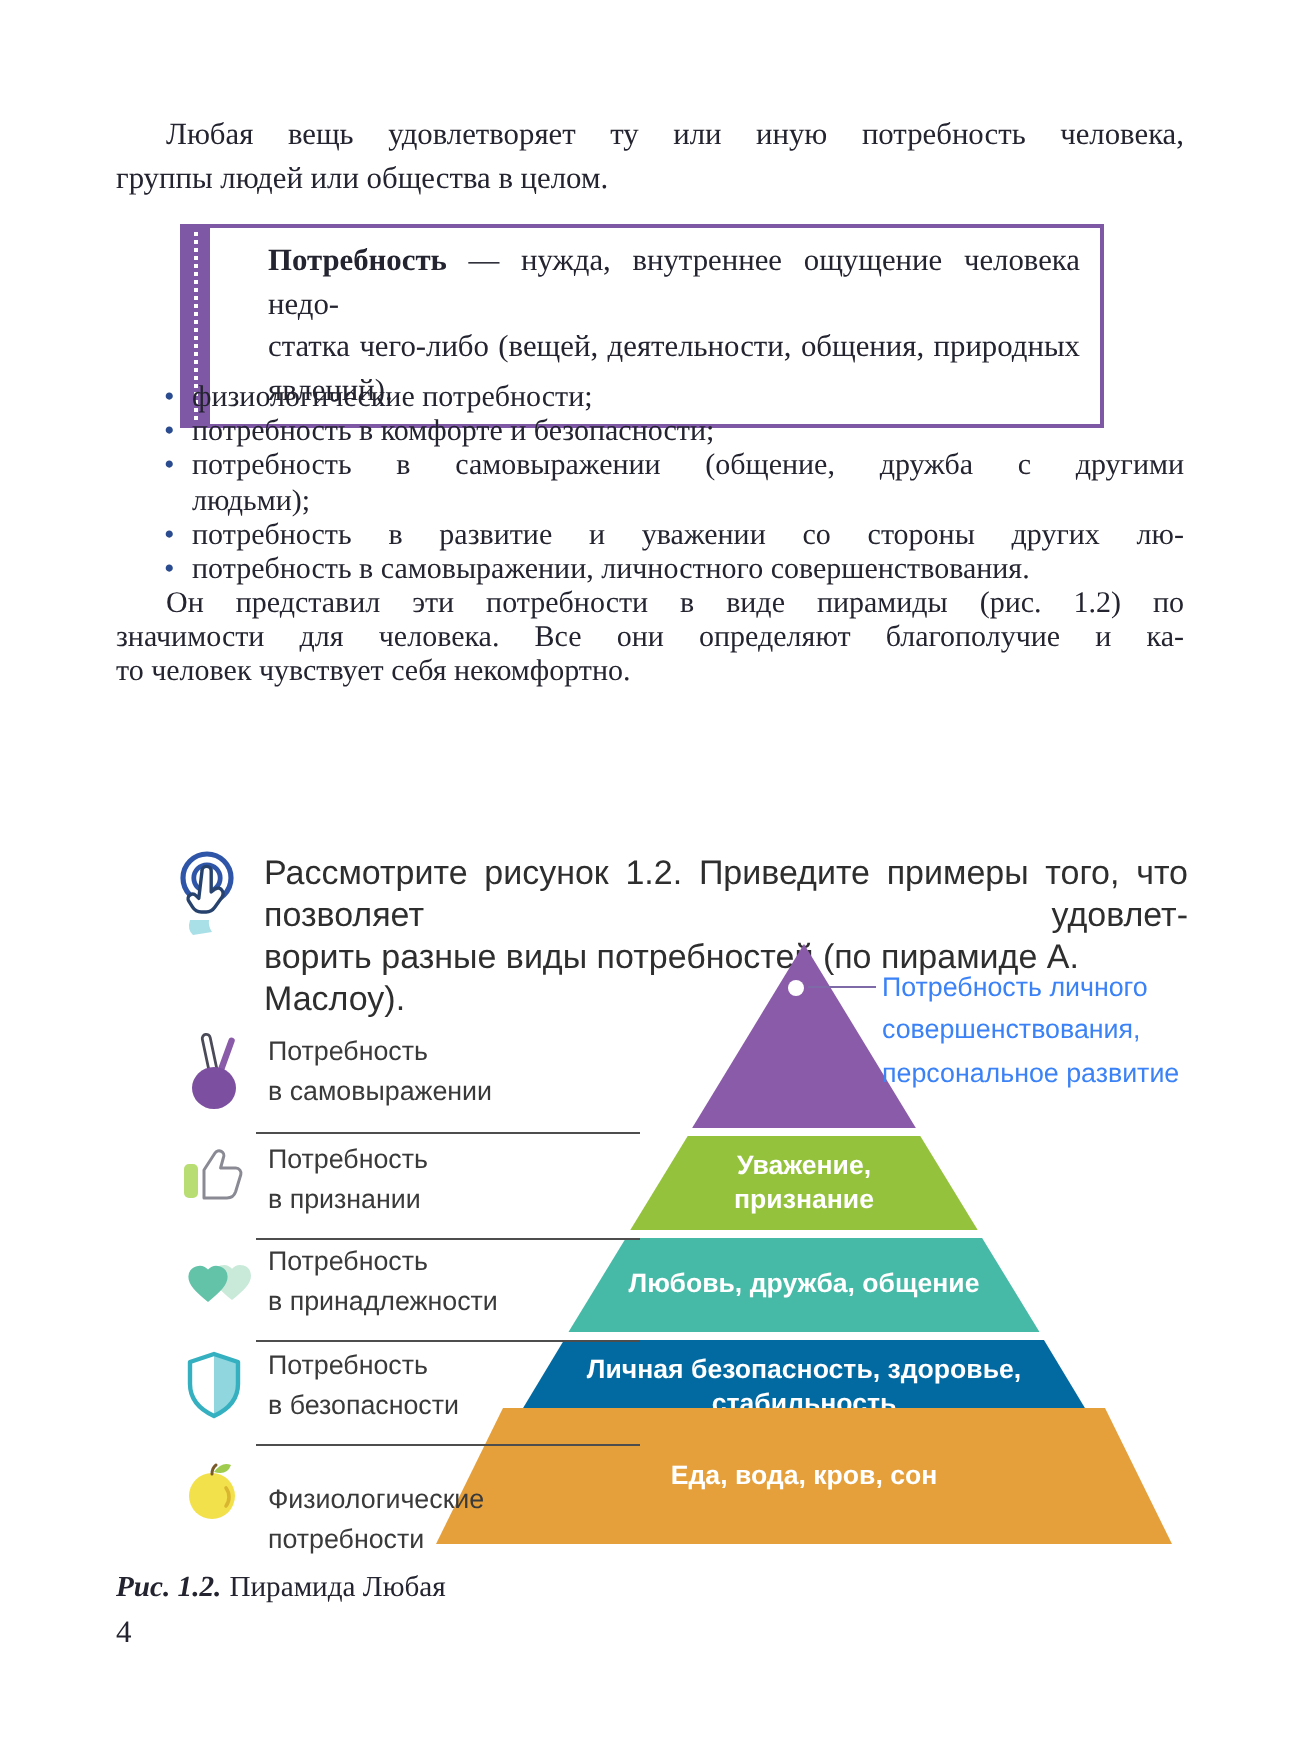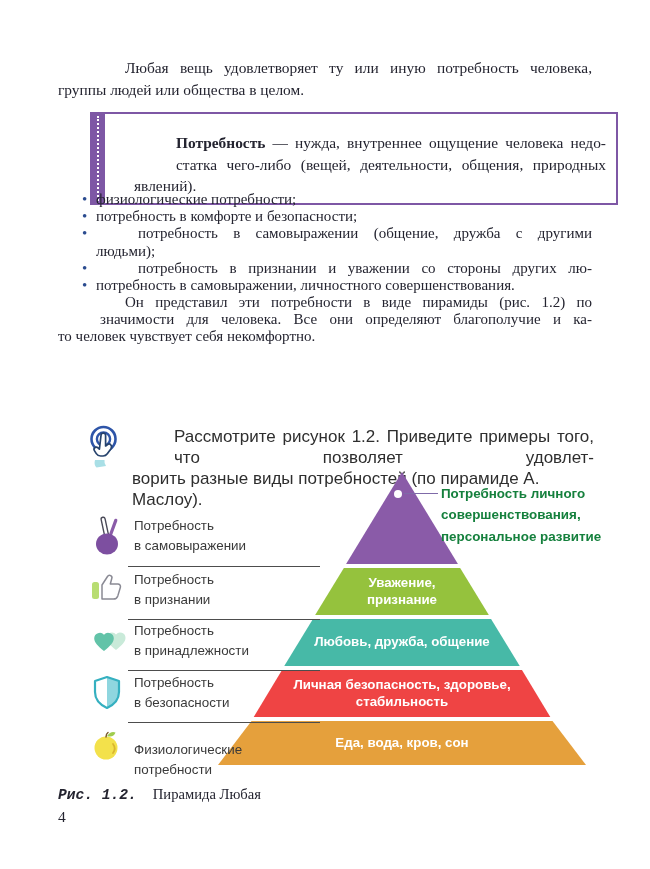--- a/index.html
+++ b/index.html
@@ -1,28 +1,28 @@
 <!DOCTYPE html>
 <html lang="ru"><head>
 <meta charset="utf-8">
 <style>
   html,body{margin:0;padding:0;background:#ffffff;}
   .page{position:relative;width:650px;height:869px;background:#fff;color:#242430;
         font-family:"Liberation Serif",serif;overflow:hidden;}
   .block{position:absolute;left:58px;width:534px;}
   .line{display:block;}
-  .jl{text-align:justify;text-align-last:justify;margin-left:42px;}
+  .jl{text-align:justify;text-align-last:justify;}
   .indent{text-indent:25px;}
 
   
   #para1{top:57px;font-size:15.4px;line-height:22px;}
 
   
-  #defbox{position:absolute;top:112px;left:90px;width:528px;box-sizing:border-box;
-          border:2.5px solid #7e57a5;padding:18px 10px 6px 42px;font-size:15.4px;line-height:21.5px;}
+  #defbox{position:absolute;top:112px;left:90px;width:462px;box-sizing:border-box;
+          border:2.5px solid #7e57a5;padding:6px 10px 6px 42px;font-size:15.4px;line-height:21.5px;}
   .defbox-strip{position:absolute;left:0;top:0;bottom:0;width:13px;background:#7e57a5;}
   .defbox-strip::after{content:"";position:absolute;left:5px;top:2px;bottom:2px;border-left:2px dotted #ffffff;}
   .term{font-weight:bold;}
 
   
   #middle{top:191px;font-size:15px;}
   .p2{line-height:19.5px;}
   .ulist{line-height:17.2px;}
   .li{display:flex;}
   .bullet{width:14px;margin-left:24px;flex:none;color:#2a4b8f;}
@@ -36,33 +36,33 @@
 
   
   #figure{position:absolute;top:470px;left:0;width:650px;height:318px;font-family:"Liberation Sans",sans-serif;}
   .pyr{position:absolute;left:218px;top:0;width:368px;height:307px;}
   .band{position:absolute;left:0;width:100%;display:flex;align-items:center;justify-content:center;
         color:#fff;font-weight:bold;font-size:13.3px;line-height:16.5px;text-align:center;white-space:pre-line;}
   .b1{top:2px;height:92px;clip-path:polygon(50% 0,65.2% 100%,34.8% 100%);}
   .b2{top:98px;height:47px;clip-path:polygon(34.2% 0,65.8% 0,73.6% 100%,26.4% 100%);}
   .b3{top:149px;height:47px;clip-path:polygon(25.8% 0,74.2% 0,82% 100%,18% 100%);}
   .b4{top:200px;height:47px;clip-path:polygon(17.4% 0,82.6% 0,90.3% 100%,9.7% 100%);}
-  .b5{top:251px;height:44px;clip-path:polygon(9.1% 0,90.9% 0,100% 100%,0 100%);}
+  .b5{top:234px;height:68px;clip-path:polygon(9.1% 0,90.9% 0,100% 100%,0 100%);}
   .callout-dot{position:absolute;left:394px;top:20px;width:8px;height:8px;border-radius:50%;background:#fff;}
   .callout-line{position:absolute;left:404px;top:23px;width:34px;border-top:1.6px solid #7f6aa8;}
-  .callout-text{position:absolute;left:441px;top:13px;width:178px;font-size:13.4px;font-weight:bold;
-                line-height:21.3px;color:#15803d;white-space:pre-line;}
+  .callout-text{position:absolute;left:441px;top:13px;width:178px;font-size:13.4px;font-weight:normal;
+                line-height:21.3px;color:#3b82f6;white-space:pre-line;}
   .row-icon{position:absolute;left:90px;width:38px;height:44px;}
   .row-label{position:absolute;left:134px;width:162px;font-size:13.4px;line-height:20px;
              color:#3a3a3a;white-space:pre-line;}
   .divider{position:absolute;left:128px;width:192px;border-top:1.2px solid #4d4d4d;}
 
   
   #caption{top:786px;font-size:14.6px;}
-  .cap-label{font-weight:bold;font-style:italic;margin-right:16px;font-family:Liberation Mono, monospace;}
+  .cap-label{font-weight:bold;font-style:italic;margin-right:4px;}
   #pagenum{top:808px;font-size:15.5px;}
 </style>
 </head>
 <body>
 
 <div class="page">
 
   <div class="block" id="para1">
     <span class="line jl indent">Любая вещь удовлетворяет ту или иную потребность человека,</span>
     <span class="line">группы людей или общества в целом.</span>
@@ -94,21 +94,21 @@
       <div class="li">
         <span class="bullet">•</span>
         <div class="li-body">
           <span class="line jl">потребность в самовыражении (общение, дружба с другими</span>
           <span class="line">людьми);</span>
         </div>
       </div>
       <div class="li">
         <span class="bullet">•</span>
         <div class="li-body">
-          <span class="line jl">потребность в признании и уважении со стороны других лю-</span>
+          <span class="line jl">потребность в развитие и уважении со стороны других лю-</span>
         </div>
       </div>
       <div class="li">
         <span class="bullet">•</span>
         <div class="li-body">
             <span class="line">потребность в самовыражении, личностного совершенствования.</span>
           </div>
       </div>
     </div>
     <div class="p3">
@@ -133,21 +133,21 @@
     </div>
   </div>
 
   <div id="figure">
 
     <div class="pyr">
       <div class="band b1" style="background: rgb(138, 91, 168);"></div>
       <div class="band b2" style="background: rgb(149, 194, 61);">Уважение,
 признание</div>
       <div class="band b3" style="background: rgb(71, 185, 167);">Любовь,  дружба,  общение</div>
-      <div class="band b4" style="background: #ef4444;">Личная  безопасность,  здоровье,
+      <div class="band b4" style="background: #0369a1;">Личная  безопасность,  здоровье,
 стабильность</div>
       <div class="band b5" style="background: rgb(229, 160, 60);">Еда,  вода,  кров,  сон</div>
     </div>
 
     <span class="callout-dot"></span>
     <span class="callout-line"></span>
     <div class="callout-text">Потребность личного
 совершенствования,
 персональное развитие</div>
 

